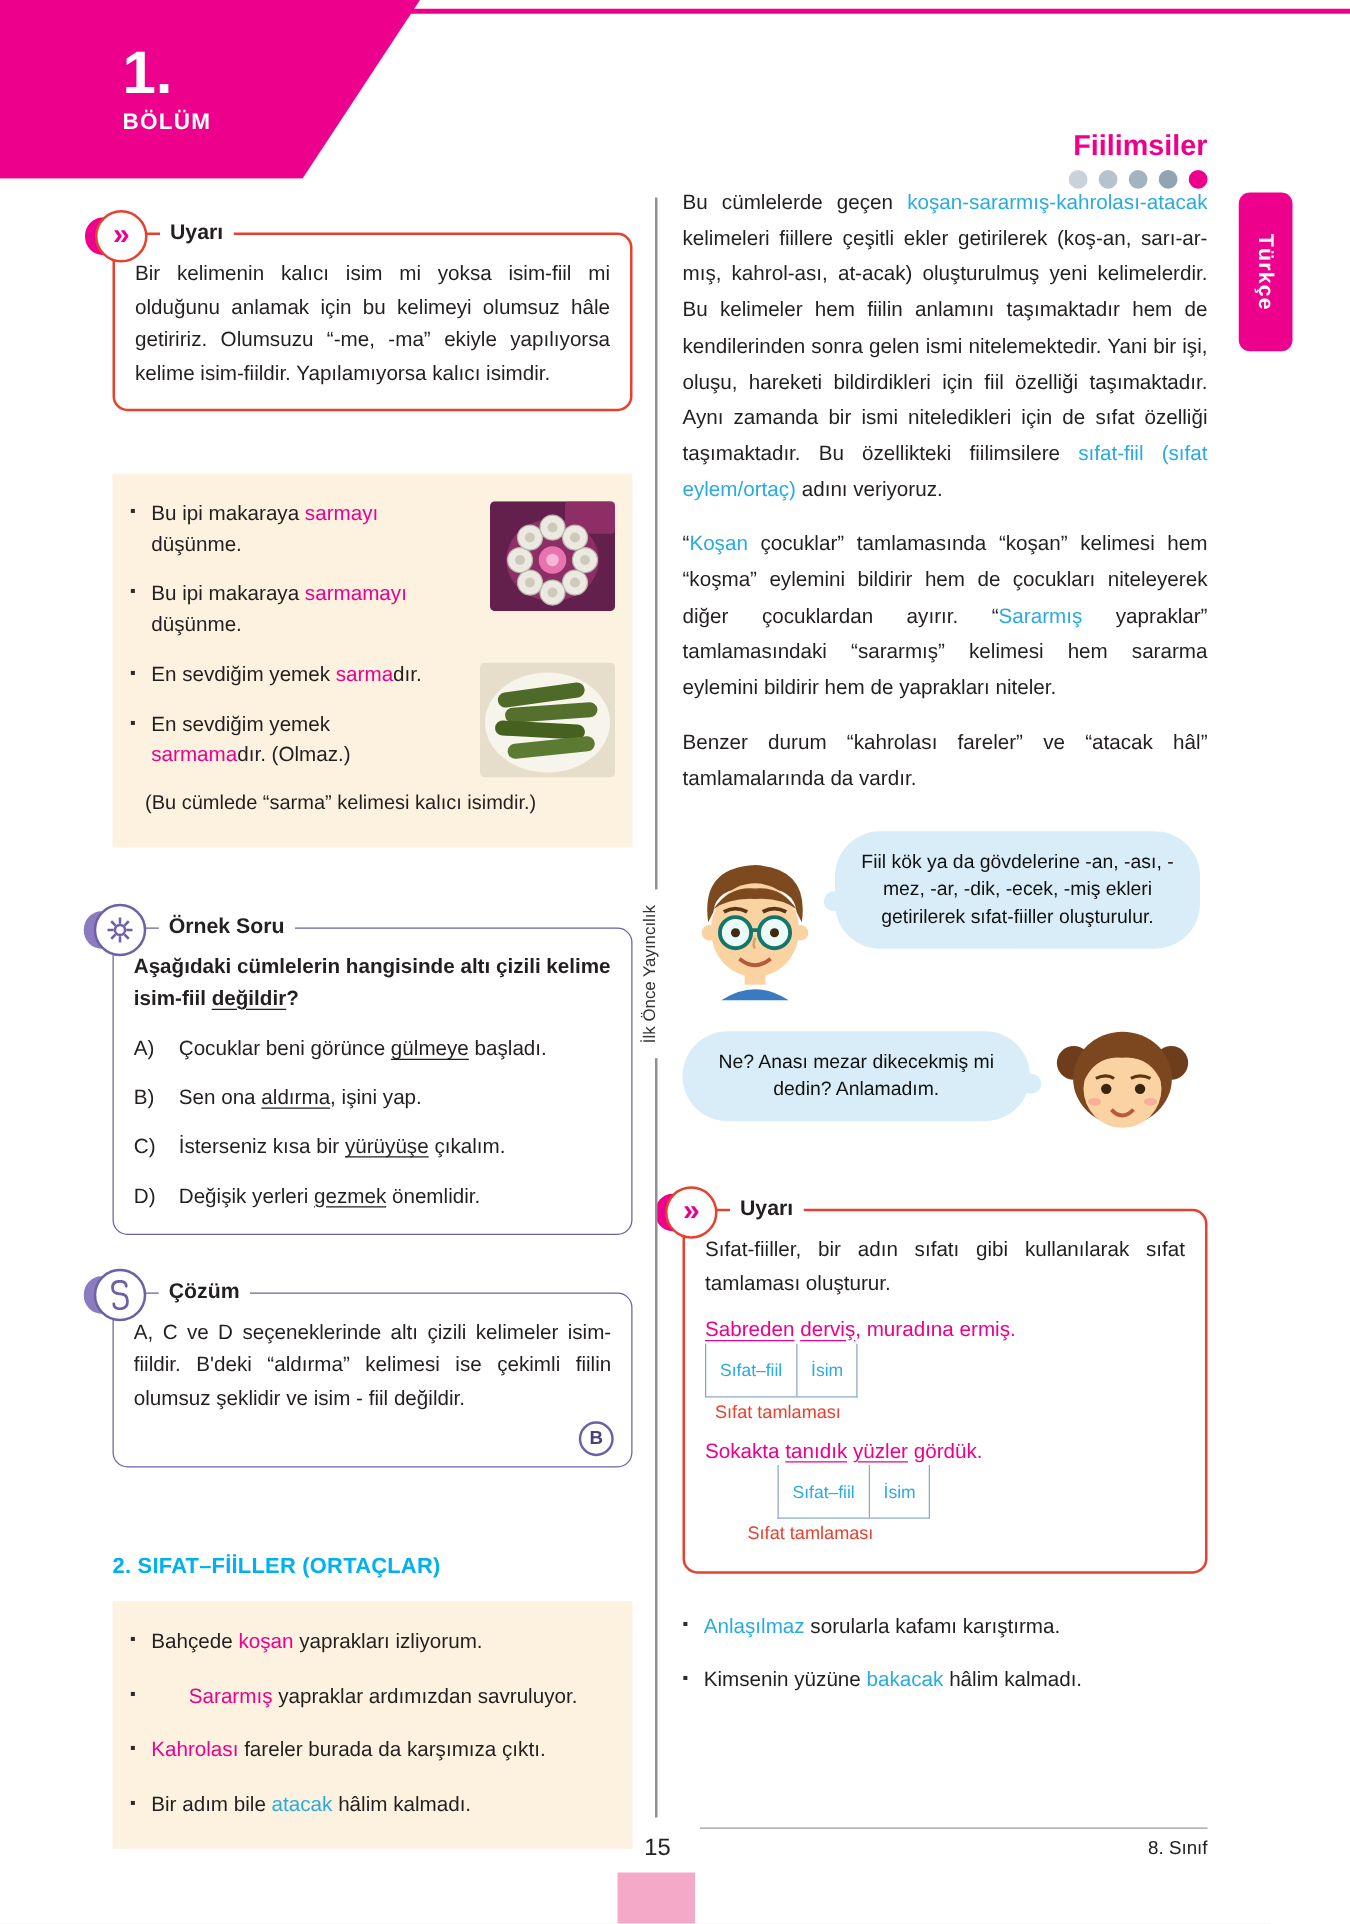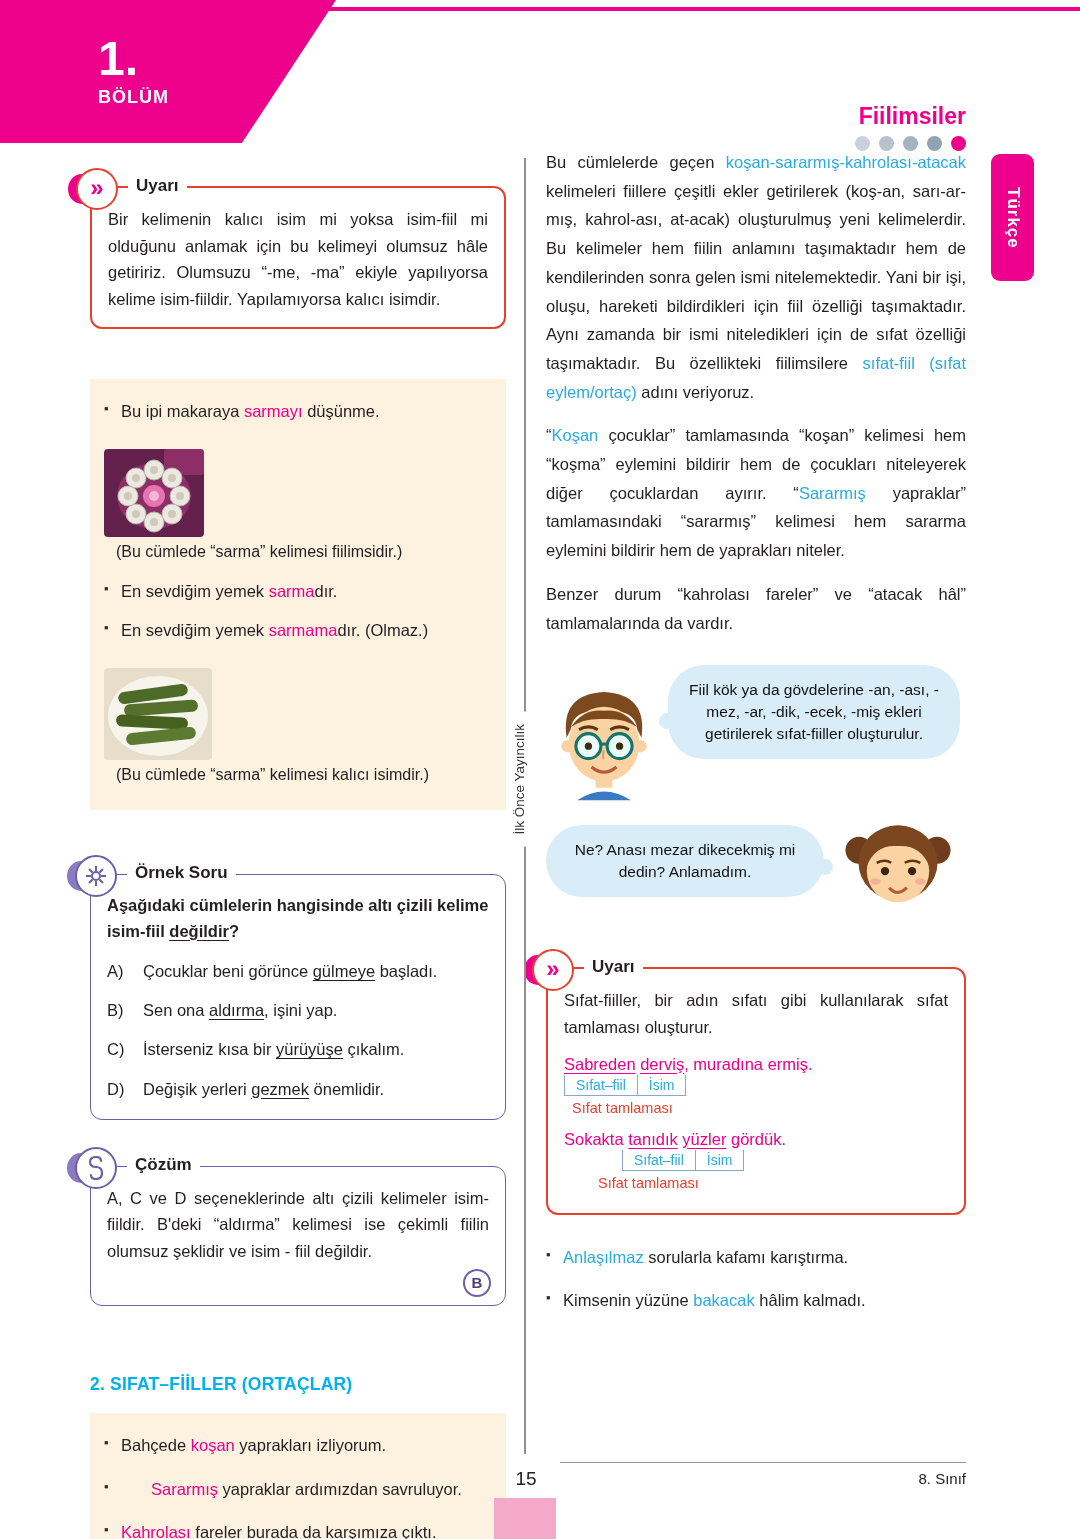--- a/index.html
+++ b/index.html
@@ -55,21 +55,21 @@
   .uyari-glyph{color:var(--pink);font-weight:700;font-size:24px;line-height:1;margin-top:-3px;}
   .callout-head{position:absolute;top:-12px;left:36px;background:#fff;padding:0 8px;font-weight:700;
     font-size:17px;color:var(--ink);}
   .callout-text{font-size:16.5px;line-height:1.62;text-align:justify;}
 
   
   .cream{background:var(--cream);padding:20px 14px 8px;}
   .bullet{position:relative;padding-left:17px;font-size:16.5px;line-height:1.5;margin-bottom:15px;}
   .bullet::before{content:"▪";position:absolute;left:0;top:0;font-size:13px;color:#2b2b2b;}
   .note{padding-left:12px;font-size:16px;margin:2px 0 18px;}
-  .ex-row{display:flex;gap:8px;flex-direction:column;}
+  .ex-row{display:flex;gap:25px;}
   .ex-text{flex:1;}
   .ex-img{flex:0 0 auto;margin-top:2px;}
 
   
   .question{font-weight:700;font-size:16.5px;line-height:1.55;margin-bottom:16px;}
   .option{display:flex;gap:10px;font-size:16.5px;line-height:1.4;margin-bottom:16px;}
   .opt-letter{flex:0 0 26px;}
   .answer-badge{position:absolute;right:14px;bottom:8px;width:28px;height:28px;border:2.5px solid var(--purple);
     border-radius:50%;display:flex;align-items:center;justify-content:center;font-weight:700;
     font-size:15px;color:#4a3f7a;background:#fff;}
@@ -84,21 +84,21 @@
     font-size:15.5px;line-height:1.42;color:#111;}
   .bubble1{left:122px;top:0;width:292px;}
   .bubble1::after{content:"";position:absolute;left:-9px;top:48px;width:16px;height:16px;border-radius:50%;background:#d9edf8;}
   .bubble2{left:0;top:160px;width:278px;}
   .bubble2::after{content:"";position:absolute;right:-9px;top:34px;width:16px;height:16px;border-radius:50%;background:#d9edf8;}
   .boy{position:absolute;left:6px;top:18px;}
   .girl{position:absolute;left:296px;top:152px;}
 
   .ex-sent{font-size:16.5px;margin-top:14px;}
   .u-bracket{display:inline-flex;border:1.5px solid #8aa9c9;border-top:0;margin-top:1px;}
-  .u-bracket span{padding:2px 11px;font-size:14px;color:var(--blue);}
+  .u-bracket span{padding:13px 11px;font-size:14px;color:var(--blue);}
   .u-bracket span + span{border-left:1.5px solid #8aa9c9;}
   .tamlama{color:var(--red);font-size:14.5px;margin:4px 0 6px 8px;}
   .indent1{margin-left:58px;}
   .indent2{margin-left:34px;}
   .rbullets{margin-top:30px;}
   .rbullets .bullet{margin-bottom:19px;}
 
   
   .page-num{position:absolute;left:508px;top:1468px;font-size:19px;color:#222;width:36px;text-align:center;}
   .pink-block{position:absolute;left:494px;top:1498px;width:62px;height:41px;background:#f3a9c7;}
@@ -141,20 +141,21 @@
         <span class="uyari-glyph">»</span>
       </span>
       <span class="callout-head">Uyarı</span>
       <div class="callout-text">Bir kelimenin kalıcı isim mi yoksa isim-fiil mi olduğunu anlamak için bu kelimeyi olumsuz hâle getiririz. Olumsuzu “-me, -ma” ekiyle yapılıyorsa kelime isim-fiildir. Yapılamıyorsa kalıcı isimdir.</div>
     </div>
 
     <div class="cream" style="margin-top:50px;">
       <div class="ex-row">
         <div class="ex-text">
           <div class="bullet"><span>Bu ipi makaraya </span><span class="c-pink">sarmayı</span><span> düşünme.</span></div>
+          <div class="bullet"><span>Bu ipi makaraya </span><span class="c-pink">sarmamayı</span><span> düşünme.</span></div>
         </div>
         <div class="ex-img">
           <svg width="100" height="88" viewBox="0 0 100 88">
             <rect width="100" height="88" rx="4" fill="#63204c"></rect>
             <rect x="60" y="0" width="40" height="26" rx="3" fill="#b03a7e" opacity="0.55"></rect>
             <ellipse cx="50" cy="47" rx="37" ry="33" fill="#8c2f66"></ellipse>
             <g fill="#ece9e2" stroke="#b9b4a8" stroke-width="1">
               <circle cx="76" cy="47" r="10"></circle>
                 <circle cx="68" cy="65" r="10"></circle>
                 <circle cx="50" cy="73" r="10"></circle>
@@ -172,21 +173,20 @@
                 <circle cx="24" cy="47" r="4"></circle>
                 <circle cx="32" cy="29" r="4"></circle>
               <circle cx="50" cy="21" r="4"></circle>
                 <circle cx="68" cy="29" r="4"></circle>
             </g>
             <circle cx="50" cy="47" r="11" fill="#e973ae"></circle>
               <circle cx="50" cy="47" r="5" fill="#f5b8d6"></circle>
           </svg>
         </div>
       </div>
-      <div class="note">(Bu cümlede “sarma” kelimesi fiilimsidir.)</div>
       <div class="ex-row">
         <div class="ex-text">
           <div class="bullet"><span>En sevdiğim yemek </span><span class="c-pink">sarma</span><span>dır.</span></div>
           <div class="bullet"><span>En sevdiğim yemek </span><span class="c-pink">sarmama</span><span>dır. (Olmaz.)</span></div>
         </div>
         <div class="ex-img">
           <svg width="108" height="92" viewBox="0 0 108 92">
             <rect width="108" height="92" rx="4" fill="#e6ddca"></rect>
             <ellipse cx="54" cy="48" rx="50" ry="40" fill="#f7f4ec"></ellipse>
             <rect x="14" y="20" width="70" height="12" rx="6" fill="#4d6a28" transform="rotate(-8 49 26)"></rect>

